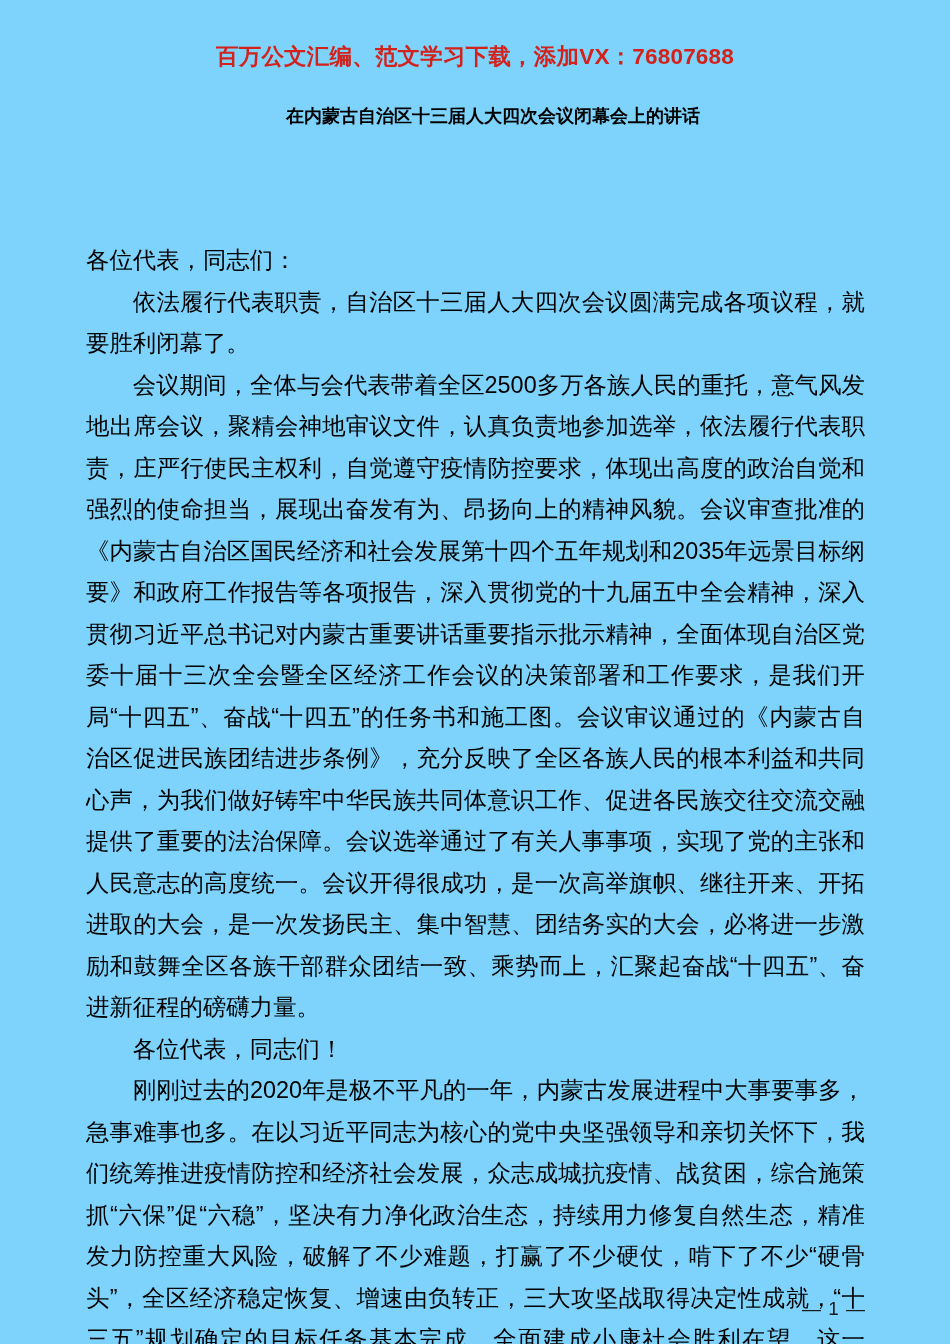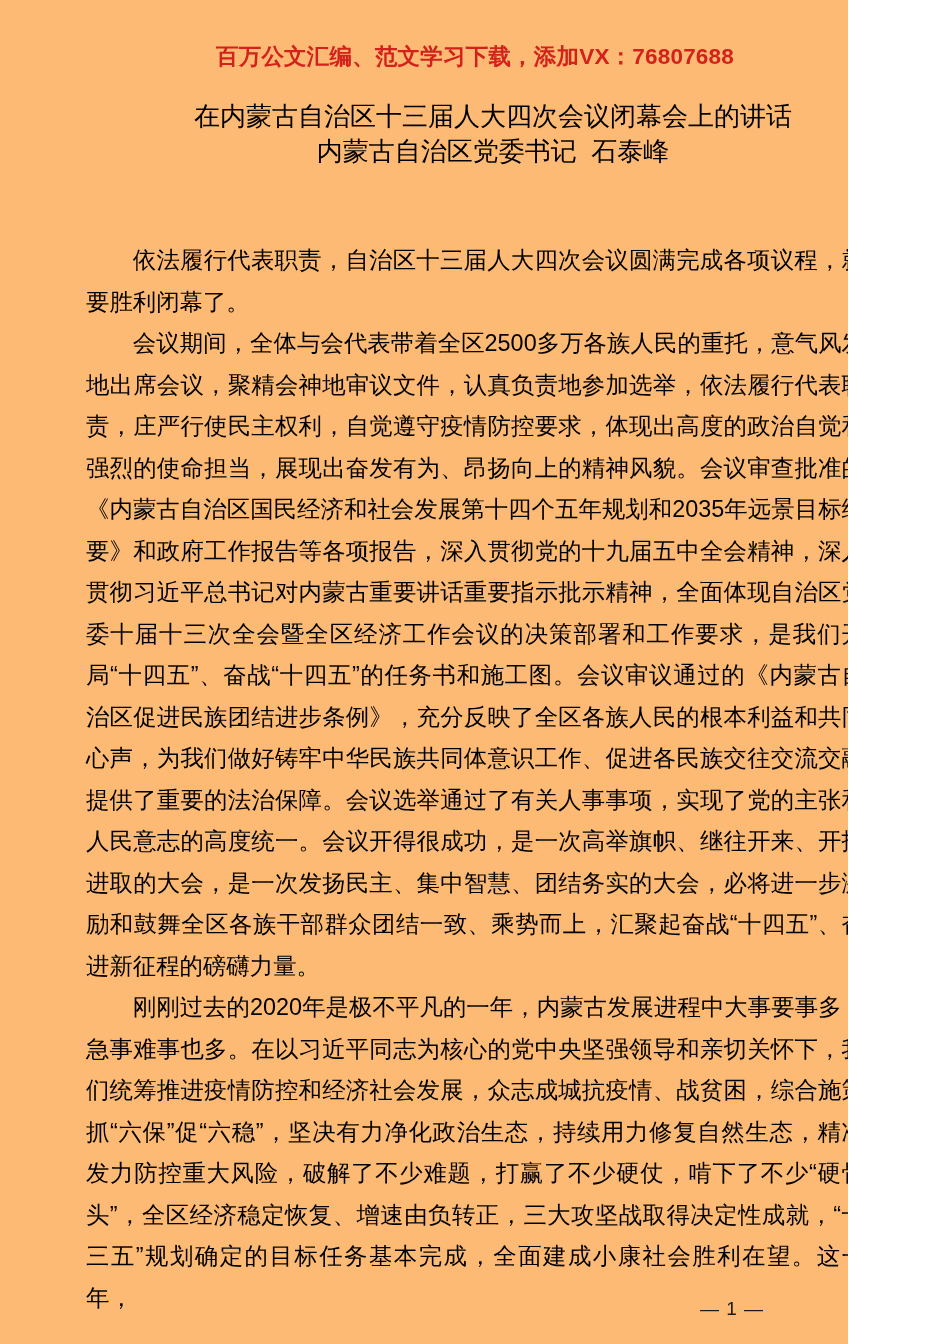--- a/index.html
+++ b/index.html
@@ -6,23 +6,23 @@
     margin: 0;
     padding: 0;
     background: #ffffff;
   }
   body {
     font-family: "Liberation Sans", "DejaVu Sans", sans-serif;
     color: #000000;
   }
   .page {
     position: relative;
-    width: 848px;
+    width: 950px;
     height: 1344px;
-    background: #fdba74;
+    background: #7dd3fc;
     overflow: hidden;
     box-sizing: border-box;
   }
 
   
   .promo-banner {
     position: absolute;
     top: 42px;
     left: 0;
     width: 950px;
@@ -38,23 +38,23 @@
   .title-block {
     position: absolute;
     top: 99px;
     left: 0;
     width: 950px;
     text-align: center;
   }
   .doc-title,
   .doc-author,
   .doc-date {
-    font-size: 26px;
+    font-size: 18px;
     line-height: 35px;
-    font-weight: 400;
+    font-weight: 700;
     white-space: pre;
     padding-left: 36px;
   }
 
   
   .body-text {
     position: absolute;
     top: 240px;
     left: 86px;
     width: 779px;
@@ -85,24 +85,25 @@
 </style>
 </head>
 <body>
 
 <div class="page">
 
   <div class="promo-banner" style="color: rgb(210, 34, 27);">百万公文汇编、范文学习下载，添加VX：76807688</div>
 
   <div class="title-block">
     <div class="doc-title">在内蒙古自治区十三届人大四次会议闭幕会上的讲话</div>
-    <div class="doc-author">内蒙古自治区党委书记  石泰峰</div>
   </div>
 
   <div class="body-text">
+      <p class="para no-indent">各位代表，同志们：</p>
       <p class="para">依法履行代表职责，自治区十三届人大四次会议圆满完成各项议程，就要胜利闭幕了。</p>
       <p class="para">会议期间，全体与会代表带着全区2500多万各族人民的重托，意气风发地出席会议，聚精会神地审议文件，认真负责地参加选举，依法履行代表职责，庄严行使民主权利，自觉遵守疫情防控要求，体现出高度的政治自觉和强烈的使命担当，展现出奋发有为、昂扬向上的精神风貌。会议审查批准的《内蒙古自治区国民经济和社会发展第十四个五年规划和2035年远景目标纲要》和政府工作报告等各项报告，深入贯彻党的十九届五中全会精神，深入贯彻习近平总书记对内蒙古重要讲话重要指示批示精神，全面体现自治区党委十届十三次全会暨全区经济工作会议的决策部署和工作要求，是我们开局“十四五”、奋战“十四五”的任务书和施工图。会议审议通过的《内蒙古自治区促进民族团结进步条例》，充分反映了全区各族人民的根本利益和共同心声，为我们做好铸牢中华民族共同体意识工作、促进各民族交往交流交融提供了重要的法治保障。会议选举通过了有关人事事项，实现了党的主张和人民意志的高度统一。会议开得很成功，是一次高举旗帜、继往开来、开拓进取的大会，是一次发扬民主、集中智慧、团结务实的大会，必将进一步激励和鼓舞全区各族干部群众团结一致、乘势而上，汇聚起奋战“十四五”、奋进新征程的磅礴力量。</p>
+      <p class="para">各位代表，同志们！</p>
       <p class="para">刚刚过去的2020年是极不平凡的一年，内蒙古发展进程中大事要事多，急事难事也多。在以习近平同志为核心的党中央坚强领导和亲切关怀下，我们统筹推进疫情防控和经济社会发展，众志成城抗疫情、战贫困，综合施策抓“六保”促“六稳”，坚决有力净化政治生态，持续用力修复自然生态，精准发力防控重大风险，破解了不少难题，打赢了不少硬仗，啃下了不少“硬骨头”，全区经济稳定恢复、增速由负转正，三大攻坚战取得决定性成就，“十三五”规划确定的目标任务基本完成，全面建成小康社会胜利在望。这一年，</p>
     </div>
 
   <div class="page-footer">— 1 —</div>
 
 </div>
 
 </body></html>

